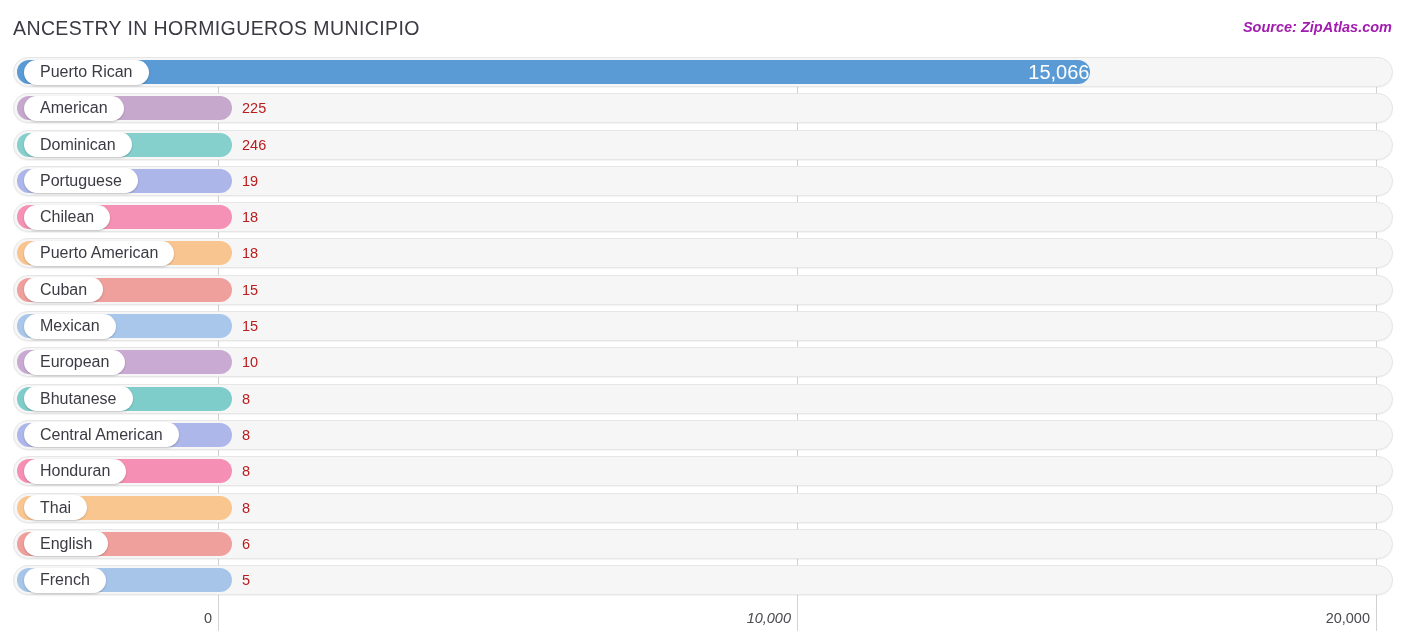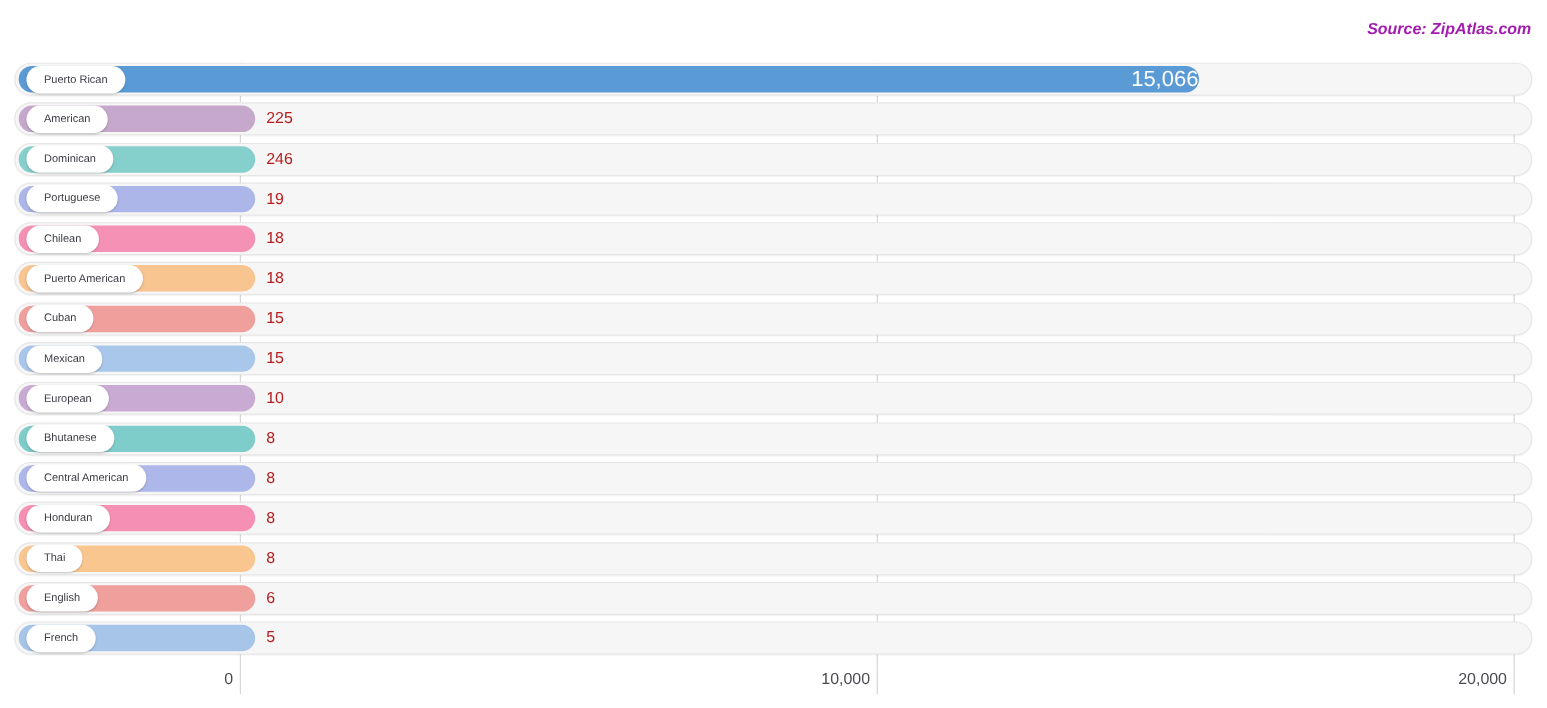--- a/index.html
+++ b/index.html
@@ -98,21 +98,21 @@
     position: absolute;
     left: 24px;
     top: 2.5px;
     height: 25px;
     display: flex;
     align-items: center;
     padding: 0 16px;
     background: #ffffff;
     border-radius: 13px;
     box-shadow: 0 1px 2px rgba(0,0,0,0.22);
-    font-size: 10px;
+    font-size: 16px;
     color: #3b3b43;
     white-space: nowrap;
     z-index: 3;
   }
   .value-outside {
     position: absolute;
     top: 0;
     height: 30px;
     display: flex;
     align-items: center;
@@ -155,20 +155,21 @@
     width: 1px;
     height: 26px;
     background: #d2d2d2;
   }
 </style>
 </head>
 <body>
 
 <div class="chart-wrap">
 
+  <div class="chart-title">ANCESTRY IN HORMIGUEROS MUNICIPIO</div>
   <div class="chart-source">Source: ZipAtlas.com</div>
 
   <div class="plot">
     <div class="gridlines" id="gridlines">
         <div class="gridline" style="left: 218px;"></div>
         <div class="gridline" style="left: 797px;"></div>
         <div class="gridline" style="left: 1376px;"></div>
       </div>
     <div class="rows" id="rows">
         <div class="row">
@@ -261,18 +262,18 @@
           <div class="bar-label-pill">French</div>
           <div class="value-outside" style="left: 242px;">5</div>
         </div>
       </div>
   </div>
 
   <div class="xaxis" id="xaxis">
       <div class="xtick-mark" style="left: 218px;"></div>
       <div class="xtick" style="left: 218px;">0</div>
       <div class="xtick-mark" style="left: 797px;"></div>
-      <div class="xtick" style="left: 797px;">10,000</div>
+      <div class="xtick" style="left: 797px; font-style: italic;">10,000</div>
       <div class="xtick-mark" style="left: 1376px;"></div>
       <div class="xtick" style="left: 1376px;">20,000</div>
     </div>
 
 </div>
 
 </body></html>

